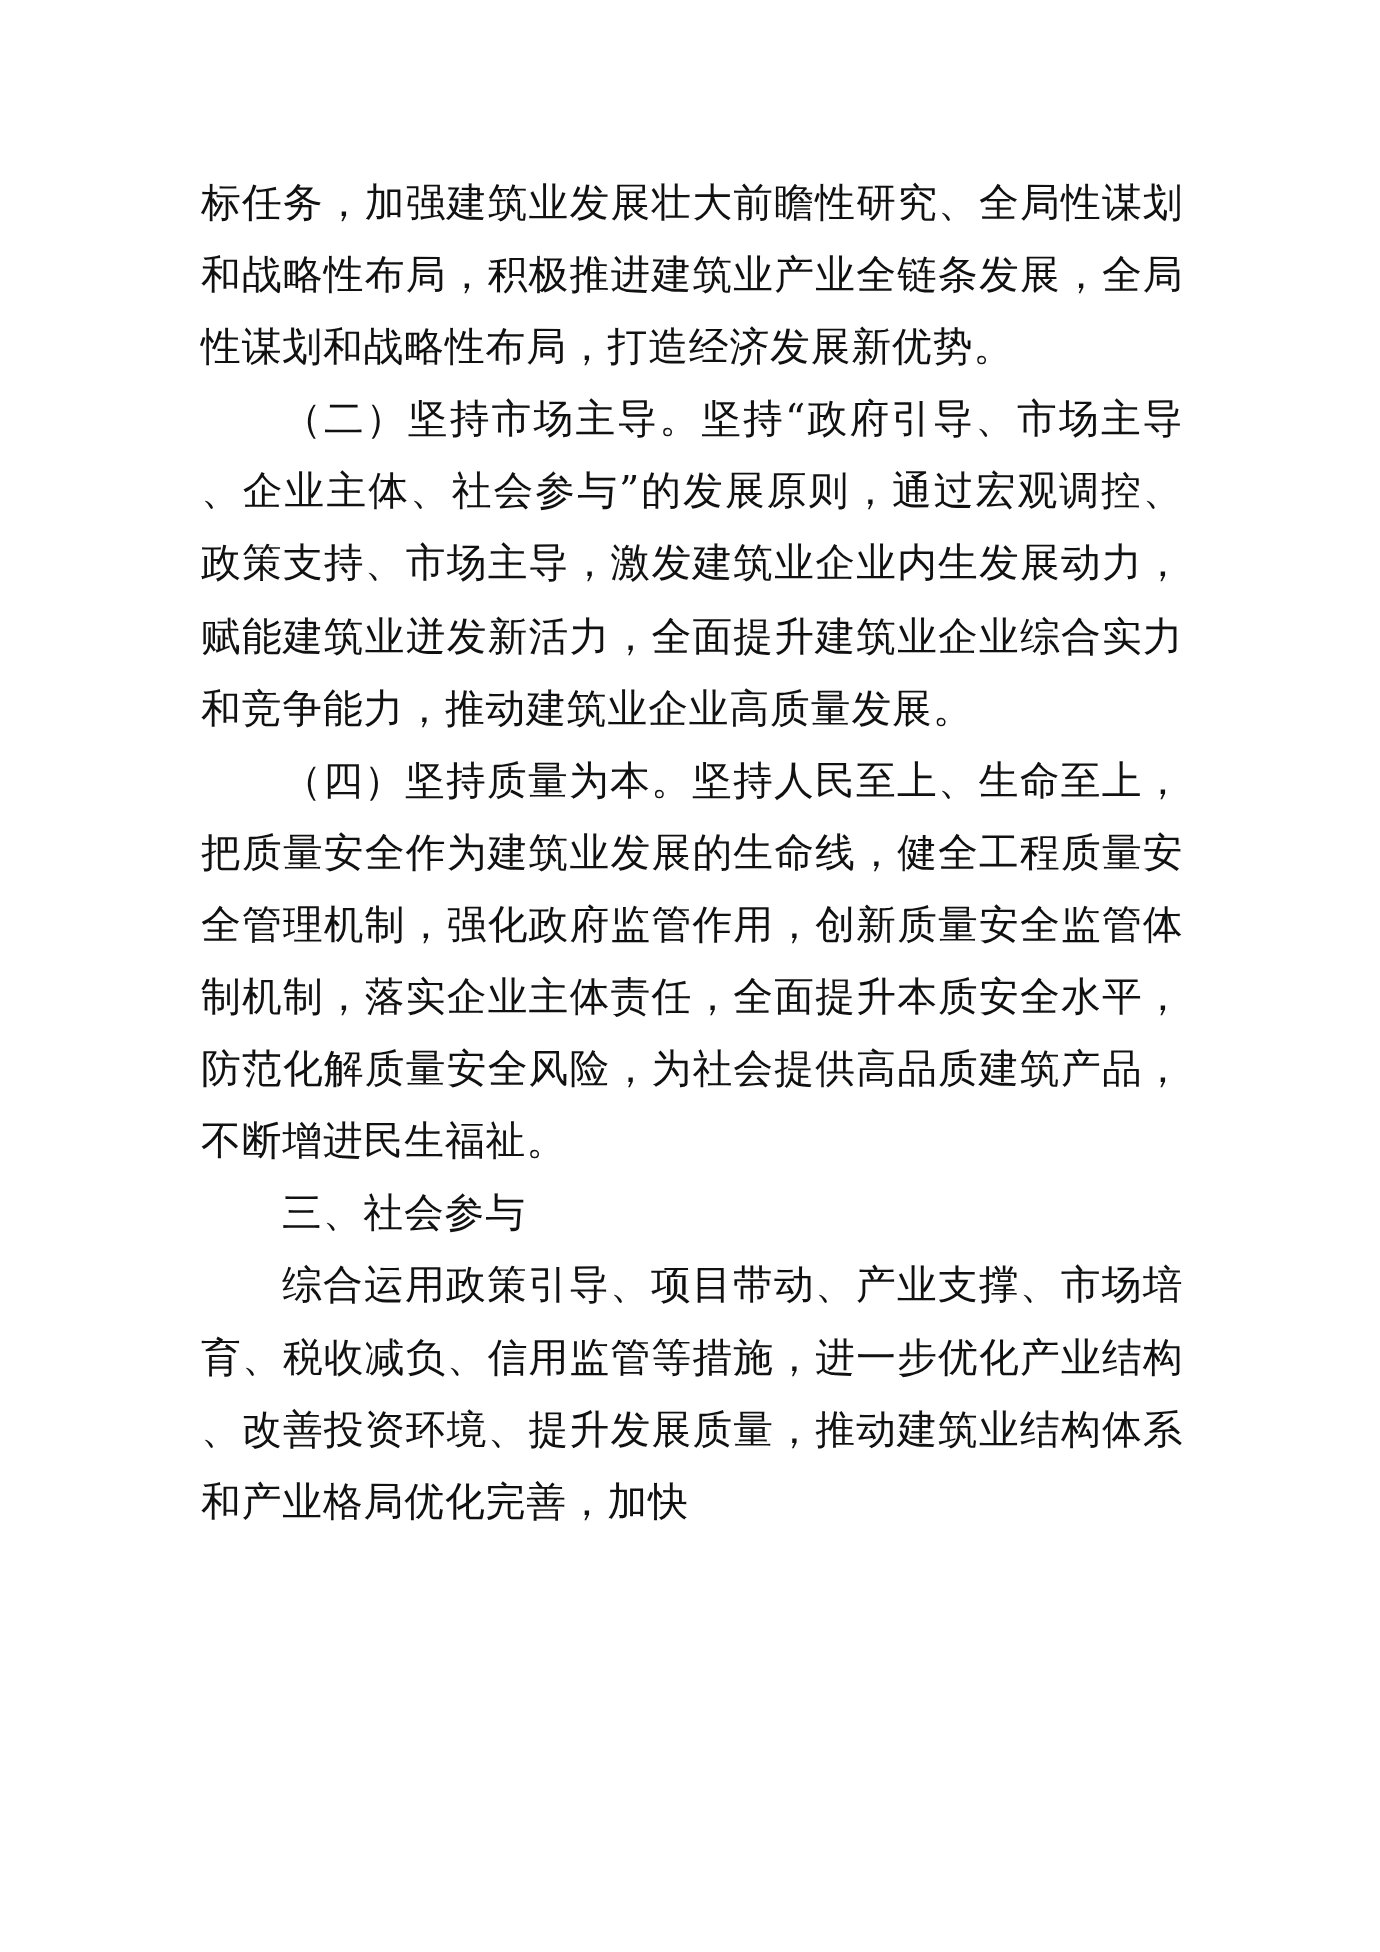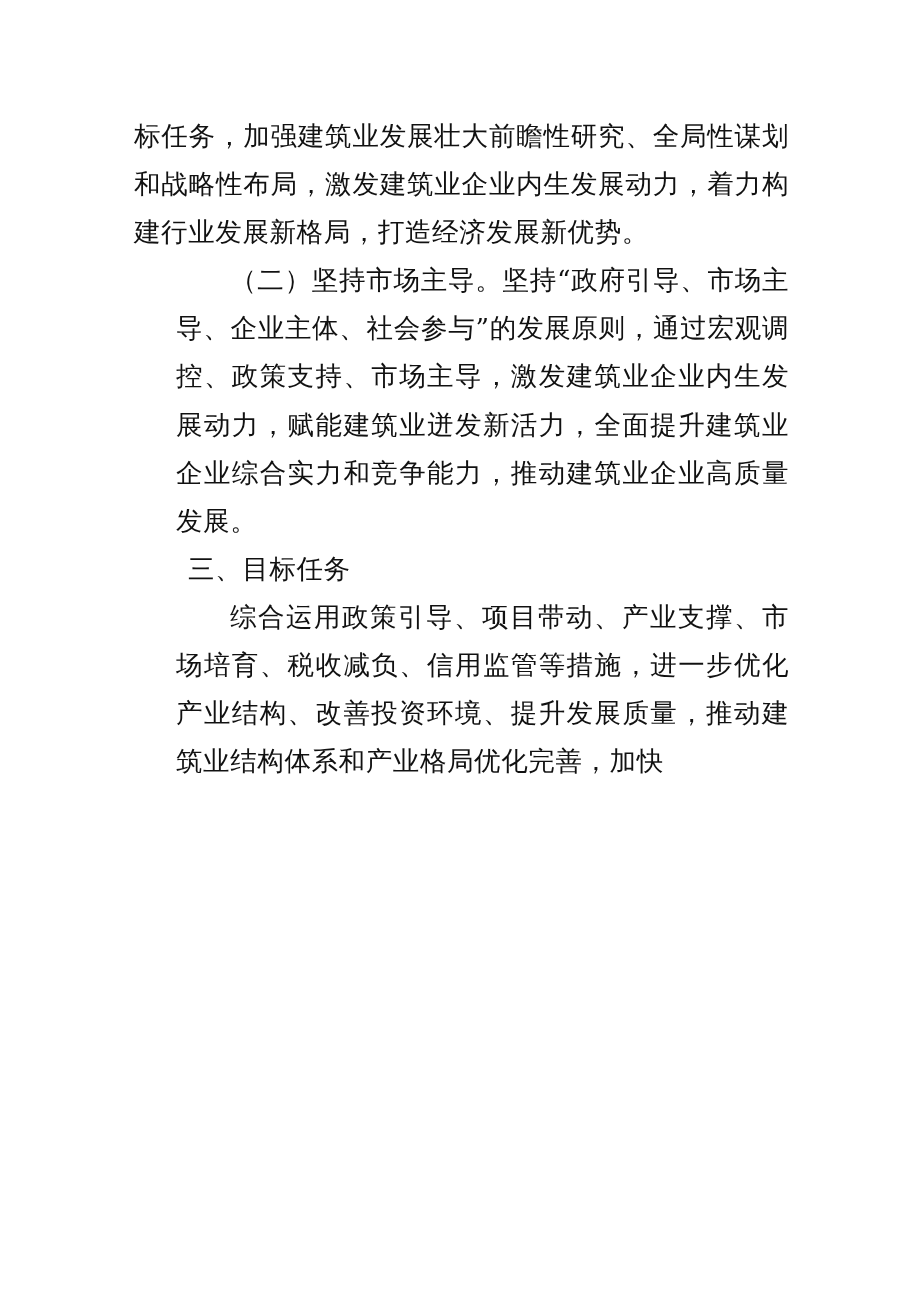--- a/index.html
+++ b/index.html
@@ -26,31 +26,31 @@
       font-size: 26.5px;
       line-height: 48.1px;
       letter-spacing: 0.6px;
       text-align: justify;
       text-justify: inter-ideograph;
       word-break: break-all;
       line-break: anywhere;
     }
     .indent {
       text-indent: 54px;
-      margin-left: 42px;
     }
     .heading {
       margin: 0;
       font-size: 26.5px;
       line-height: 48.1px;
       letter-spacing: 0.6px;
       text-indent: 54px;
     }
   </style>
 </head>
 <body>
 
 <div class="page">
-  <p class="para">标任务，加强建筑业发展壮大前瞻性研究、全局性谋划和战略性布局，激发建筑业企业内生发展动力，着力构建行业发展新格局，打造经济发展新优势。</p>
+  <p class="para">标任务，加强建筑业发展壮大前瞻性研究、全局性谋划和战略性布局，积极推进建筑业产业全链条发展，全局性谋划和战略性布局，打造经济发展新优势。</p>
   <p class="para indent">（二）坚持市场主导。坚持“政府引导、市场主导、企业主体、社会参与”的发展原则，通过宏观调控、政策支持、市场主导，激发建筑业企业内生发展动力，赋能建筑业迸发新活力，全面提升建筑业企业综合实力和竞争能力，推动建筑业企业高质量发展。</p>
-  <p class="heading">三、目标任务</p>
+  <p class="para indent">（四）坚持质量为本。坚持人民至上、生命至上，把质量安全作为建筑业发展的生命线，健全工程质量安全管理机制，强化政府监管作用，创新质量安全监管体制机制，落实企业主体责任，全面提升本质安全水平，防范化解质量安全风险，为社会提供高品质建筑产品，不断增进民生福祉。</p>
+  <p class="heading">三、社会参与</p>
   <p class="para indent">综合运用政策引导、项目带动、产业支撑、市场培育、税收减负、信用监管等措施，进一步优化产业结构、改善投资环境、提升发展质量，推动建筑业结构体系和产业格局优化完善，加快</p>
 </div>
 
 </body></html>

